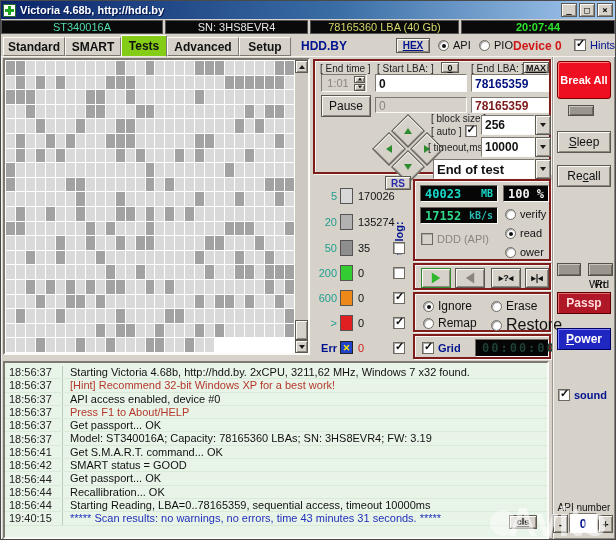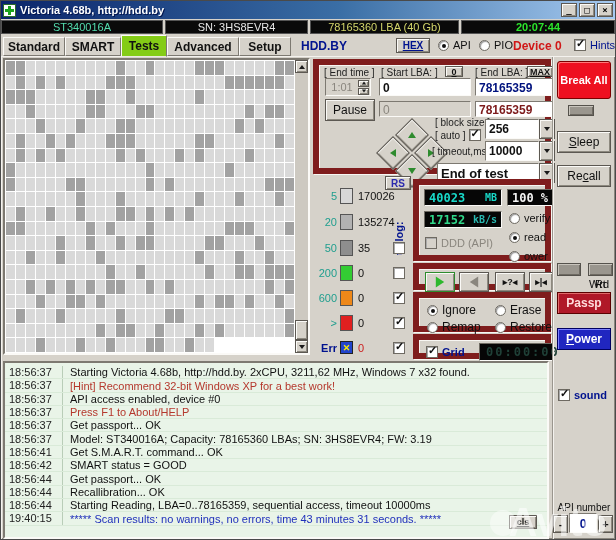--- a/index.html
+++ b/index.html
@@ -8,21 +8,21 @@
     position:relative; width:616px; height:540px; overflow:hidden;
     background:#d6d2ca; font-family:"Liberation Sans", sans-serif; font-size:11px; color:#111;
     border:1px solid #4a4a4a; box-shadow: inset 1px 1px 0 #f4f2ee, inset -1px -1px 0 #8a867e;
   }
   .abs { position:absolute; }
   
   .btn { background:#d6d2ca; border:1px solid #5c5852;
          box-shadow: inset 1px 1px 0 #fbfaf7, inset -1px -1px 0 #8d897f;
          display:flex; align-items:center; justify-content:center; cursor:default; }
   .sunken { border:1px solid; border-color:#7d7971 #fbfaf7 #fbfaf7 #7d7971; background:#fff; }
-  .gb { border:6px solid #7f1d1d; box-shadow: inset 1px 1px 0 #f7f6f2, 1px 1px 0 #f7f6f2; }
+  .gb { border:2px solid #7f1d1d; box-shadow: inset 1px 1px 0 #f7f6f2, 1px 1px 0 #f7f6f2; }
   .lcd { background:#060606; border:1px solid; border-color:#6e6a62 #fbfaf7 #fbfaf7 #6e6a62;
          display:flex; align-items:center; font-family:"DejaVu Sans Mono", monospace; font-weight:bold; }
   
   #titlebar { left:0; top:0; width:100%; height:18px;
     background:linear-gradient(90deg,#0a246a,#3a6ea5 55%,#a6caf0);
     display:flex; align-items:center; padding:0 2px; }
   #app-icon { width:13px; height:13px; background:#fff; border:1px solid #2a6a2a; position:relative; margin-right:4px; }
   #app-icon::before { content:""; position:absolute; left:4px; top:1px; width:3px; height:9px; background:#1da51d; }
   #app-icon::after  { content:""; position:absolute; left:1px; top:4px; width:9px; height:3px; background:#1da51d; }
   #title-text { color:#fff; font-weight:bold; font-size:11px; flex:1; text-shadow:1px 1px 0 #00124a; }
@@ -78,21 +78,21 @@
   #to-log { writing-mode:vertical-rl; transform:rotate(180deg); color:#00128e; font-weight:bold; font-size:11px; }
   
   .led { background:#9a968e; border:1px solid #55524c; box-shadow: inset 1px 1px 0 #c8c4bc, inset -1px -1px 0 #6e6a62; }
   #break-all { background:#ee1020; color:#fff; font-weight:bold; font-size:11px; border-radius:3px; border:1px solid #7a0000; box-shadow: inset 1px 1px 0 #ff7a7a; }
   #passp-btn { background:#b01828; color:#ffdddd; font-weight:bold; border:1px solid #5a0000; box-shadow: inset 1px 1px 0 #e06a6a; }
   #power-btn { background:#2026c0; color:#fff; font-weight:bold; border:1px solid #000060; box-shadow: inset 1px 1px 0 #7a80ff; }
   .u { text-decoration:underline; }
   
   #log-area { left:2px; top:360px; width:546px; height:178px; background:#e9f4e8;
       border:2px solid; border-color:#7d7971 #fbfaf7 #fbfaf7 #7d7971; overflow:hidden; padding-top:3px; }
-  .log-row { display:flex; height:13.3px; align-items:flex-end; border-bottom:1px solid #d9ead8; }
+  .log-row { display:flex; height:13.3px; align-items:flex-start; border-bottom:1px solid #d9ead8; }
   .log-time { width:58px; padding-left:4px; color:#222; border-right:1px solid #b9cdb8; flex:none; height:100%; display:flex; align-items:center; }
   .log-text { padding-left:7px; white-space:nowrap; }
   .c-red { color:#b5382d; }
   .c-blue { color:#2030bb; }
   #watermark { pointer-events:none; right:8px; bottom:-6px; font-size:40px; font-weight:bold; color:rgba(255,255,255,0.55); font-family:"Liberation Sans",sans-serif; }
   #watermark::before { content:""; display:inline-block; width:26px; height:26px; border-radius:50%; background:rgba(255,255,255,0.45); margin-right:-8px; }
   .seg7 { color:#1f4037; letter-spacing:2px; font-size:12px; padding-left:6px; }
 </style>
 </head>
 <body>
@@ -883,21 +883,21 @@
     <div class="abs fieldrow" style="left:76px;top:5px;">
       <span class="radio"></span>
       <span class="rlabel" style="font-size:12px;">Erase</span>
     </div>
     <div class="abs fieldrow" style="left:8px;top:22px;">
       <span class="radio"></span>
       <span class="rlabel" style="font-size:12px;">Remap</span>
     </div>
     <div class="abs fieldrow" style="left:76px;top:22px;">
       <span class="radio"></span>
-      <span class="rlabel" style="font-size:12px;">Restore</span>
+      <span class="rlabel" style="font-size:16px;">Restore</span>
     </div>
   </div>
 
   <div class="abs gb" style="left:412px;top:333px;width:138px;height:25px;">
     <div class="abs fieldrow" style="left:7px;top:6px;">
       <span class="cb checked"></span>
       <span class="rlabel" style="color:#00128e;font-weight:bold;">Grid</span>
     </div>
     <div class="lcd abs seg7" style="left:60px;top:3px;width:74px;height:18px;">00:00:00</div>
   </div>

